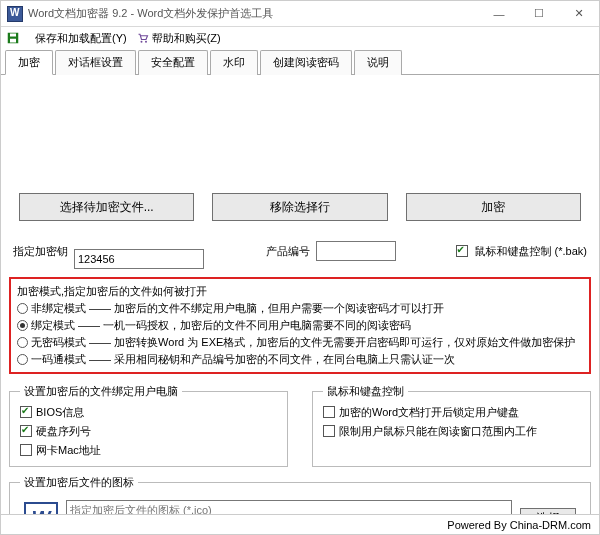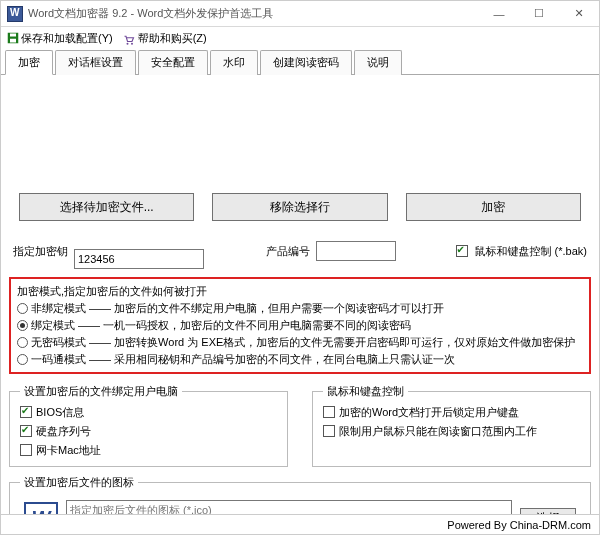--- a/index.html
+++ b/index.html
@@ -5,22 +5,22 @@
 * { box-sizing: border-box; margin: 0; padding: 0; font-family: "Microsoft YaHei", "SimSun", sans-serif; font-size: 11px; color: #000; }
 body { background: #fff; }
 .window { width: 600px; height: 535px; display: flex; flex-direction: column; border: 1px solid #ccc; }
 .titlebar { height: 26px; background: #fff; display: flex; align-items: center; padding: 0 6px; border-bottom: 1px solid #d9d9d9; }
 .title-icon { width: 16px; height: 16px; background: #3b5998; border: 1px solid #243a6a; position: relative; margin-right: 5px; }
 .title-icon::after { content: "W"; color:#fff; font-weight:bold; font-size:10px; position:absolute; left:2px; top:0; }
 .titlebar .t-text { flex: 1; color: #555; }
 .win-btns { display: flex; gap: 12px; }
 .win-btn { width: 28px; height: 20px; display:flex; align-items:center; justify-content:center; color:#555; cursor:pointer; }
 .menubar { height: 22px; display:flex; align-items:center; gap: 10px; padding: 0 6px; background:#fff; }
-.menu1 { color:#1a7a1a; display:flex; align-items:center; gap:2px; cursor:pointer; }
-.menu2 { color:#704a9a; display:flex; align-items:flex-end; gap:3px; cursor:pointer; }
+.menu1 { color:#1a7a1a; display:flex; align-items:center; gap:16px; cursor:pointer; }
+.menu2 { color:#704a9a; display:flex; align-items:center; gap:3px; cursor:pointer; }
 .disk-icon { width:12px; height:12px; display:inline-block; }
 .tabbar { height: 26px; display:flex; padding-left:4px; border-bottom: 1px solid #aaa; }
 .tab { padding: 4px 12px 3px; border: 1px solid #aaa; border-bottom: none; margin-right: 2px; background:#fafafa; cursor:pointer; position:relative; top:1px; border-radius: 2px 2px 0 0;}
 .tab.active { background:#fff; border-bottom: 1px solid #fff; }
 .tabcontent { flex:1; background:#fff; padding:0; overflow:hidden; position:relative; }
 .topspace { height: 118px; }
 .btnrow { display:flex; gap:18px; padding: 0 18px; }
 .bigbtn { flex:1; height: 28px; border: 1px solid #707070; background: #e9e9e9; font-size:12px; cursor:pointer; }
 .row2 { display:flex; align-items:center; padding: 12px 12px 6px; gap:6px; }
 .lbl { white-space:nowrap; }

